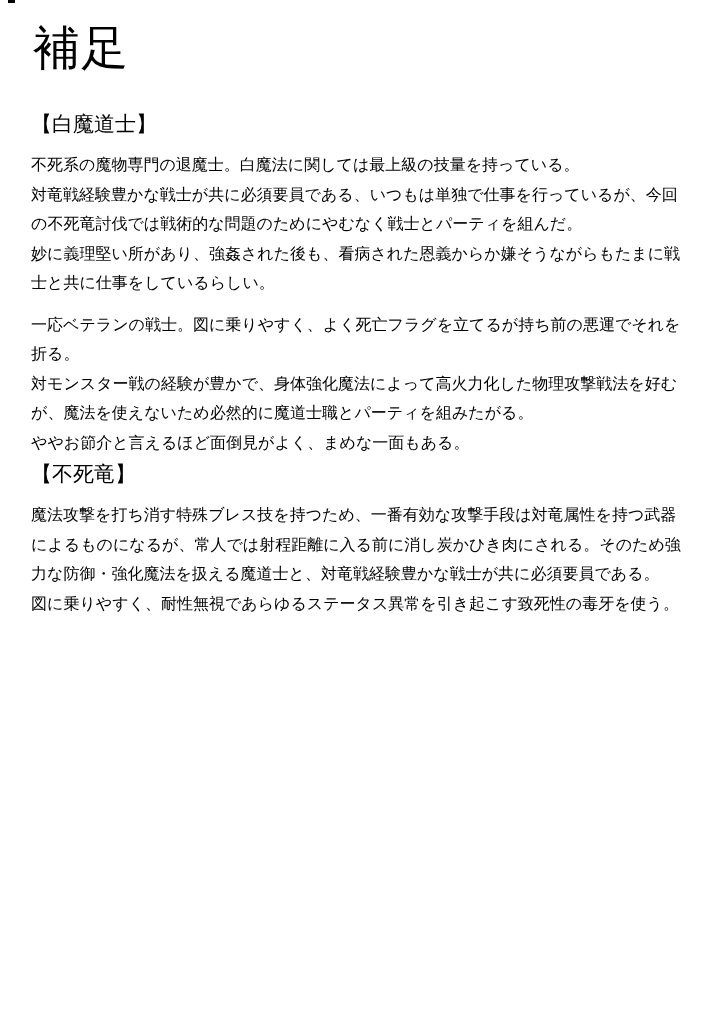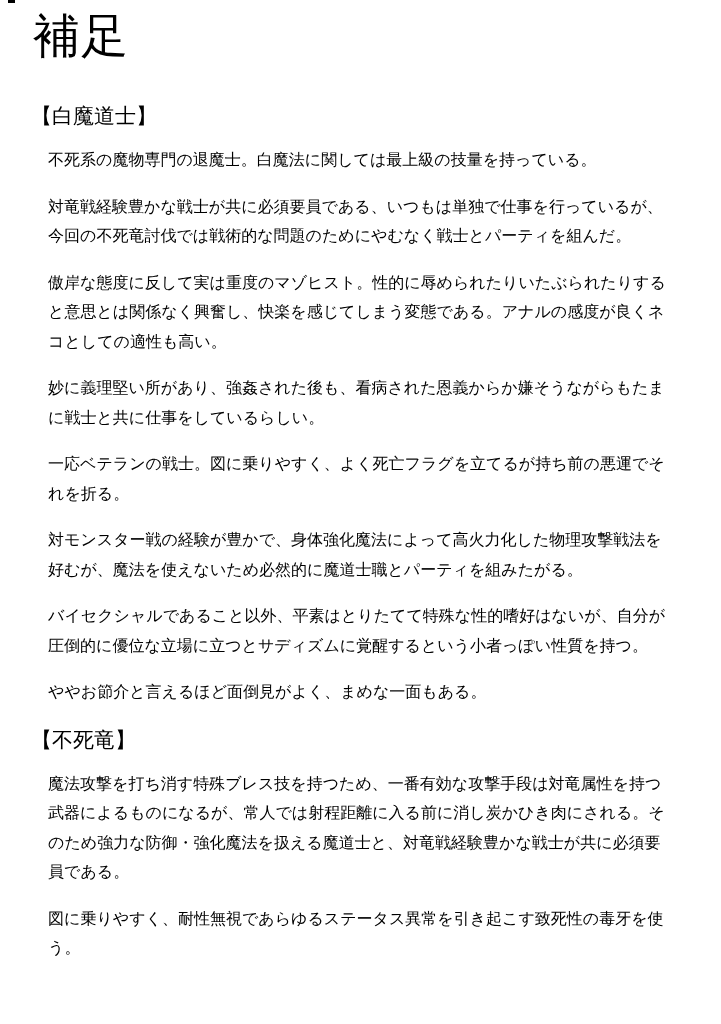--- a/index.html
+++ b/index.html
@@ -28,70 +28,66 @@
   }
   .content {
     padding: 14px 30px 0 31px;
     box-sizing: border-box;
   }
   .doc-title {
     font-size: 47px;
     line-height: 52px;
     font-weight: 500;
     letter-spacing: 1px;
-    margin: 0 0 0 2px;
-    font-family: Liberation Mono, monospace;
+    margin: 8px 0 0 2px;
   }
   .section-heading {
     font-size: 21px;
     font-weight: 400;
     line-height: 28px;
     margin: 0;
   }
   .section-heading.first {
     margin-top: 36px;
   }
   .section-heading.subsequent {
     margin-top: 3px;
   }
   .section-body {
     margin-top: 12px;
   }
   p.body-paragraph {
-    margin: 17px;
+    margin: 0;
     font-size: 16px;
     line-height: 29.5px;
     word-break: break-all;
     overflow-wrap: anywhere;
     text-align: left;
-    font-family: Liberation Mono, monospace;
   }
 </style>
 </head>
 <body>
 
 <div class="page">
   <div class="corner-mark"></div>
 
   <div class="content">
 
     <h1 class="doc-title">補足</h1>
 
     <h2 class="section-heading first">【白魔道士】</h2>
     <div class="section-body">
       <p class="body-paragraph">不死系の魔物専門の退魔士。白魔法に関しては最上級の技量を持っている。</p>
       <p class="body-paragraph">対竜戦経験豊かな戦士が共に必須要員である、いつもは単独で仕事を行っているが、今回の不死竜討伐では戦術的な問題のためにやむなく戦士とパーティを組んだ。</p>
-      <p class="body-paragraph">傲岸な態度に反して実は重度のマゾヒスト。性的に辱められたりいたぶられたりすると意思とは関係なく興奮し、快楽を感じてしまう変態である。アナルの感度が良くネコとしての適性も高い。</p>
       <p class="body-paragraph">妙に義理堅い所があり、強姦された後も、看病された恩義からか嫌そうながらもたまに戦士と共に仕事をしているらしい。</p>
     </div>
 
     <div class="section-body">
       <p class="body-paragraph">一応ベテランの戦士。図に乗りやすく、よく死亡フラグを立てるが持ち前の悪運でそれを折る。</p>
       <p class="body-paragraph">対モンスター戦の経験が豊かで、身体強化魔法によって高火力化した物理攻撃戦法を好むが、魔法を使えないため必然的に魔道士職とパーティを組みたがる。</p>
-      <p class="body-paragraph">バイセクシャルであること以外、平素はとりたてて特殊な性的嗜好はないが、自分が圧倒的に優位な立場に立つとサディズムに覚醒するという小者っぽい性質を持つ。</p>
       <p class="body-paragraph">ややお節介と言えるほど面倒見がよく、まめな一面もある。</p>
     </div>
 
     <h2 class="section-heading subsequent">【不死竜】</h2>
     <div class="section-body">
       <p class="body-paragraph">魔法攻撃を打ち消す特殊ブレス技を持つため、一番有効な攻撃手段は対竜属性を持つ武器によるものになるが、常人では射程距離に入る前に消し炭かひき肉にされる。そのため強力な防御・強化魔法を扱える魔道士と、対竜戦経験豊かな戦士が共に必須要員である。</p>
       <p class="body-paragraph">図に乗りやすく、耐性無視であらゆるステータス異常を引き起こす致死性の毒牙を使う。</p>
     </div>
 
   </div>

